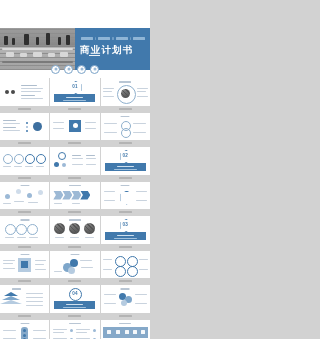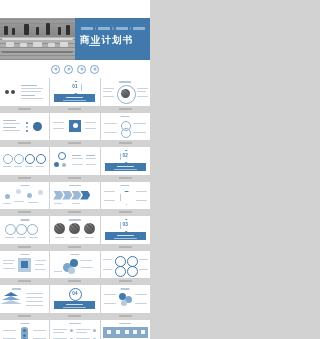--- a/index.html
+++ b/index.html
@@ -5,21 +5,21 @@
   html,body{margin:0;padding:0;}
   body{
     width:150px;height:339px;background:#d2d2d2;
     font-family:"Liberation Sans","DejaVu Sans",sans-serif;
     overflow:hidden;
   }
   .page{width:150px;height:339px;position:relative;background:#d2d2d2;}
 
   
   .hero{width:150px;height:60px;background:#ffffff;position:relative;}
-  .hero-band{position:absolute;left:0;top:18px;width:150px;height:52px;display:flex;}
+  .hero-band{position:absolute;left:0;top:28px;width:150px;height:52px;display:flex;}
   .hero-photo{
     width:75px;height:42px;position:relative;overflow:hidden;
     background:
       repeating-linear-gradient(0deg,#8e8e8e 0 1px,transparent 1px 4px),
       linear-gradient(180deg,#9d9d9d 0%,#868686 45%,#b4b4b4 46%,#a2a2a2 100%);
   }
   .hero-photo i{position:absolute;background:#2f2f2f;border-radius:1px;display:block;}
   .hero-photo .lt{background:#d8d8d8;}
   .hero-blue{
     width:75px;height:42px;background:#4179ac;position:relative;

